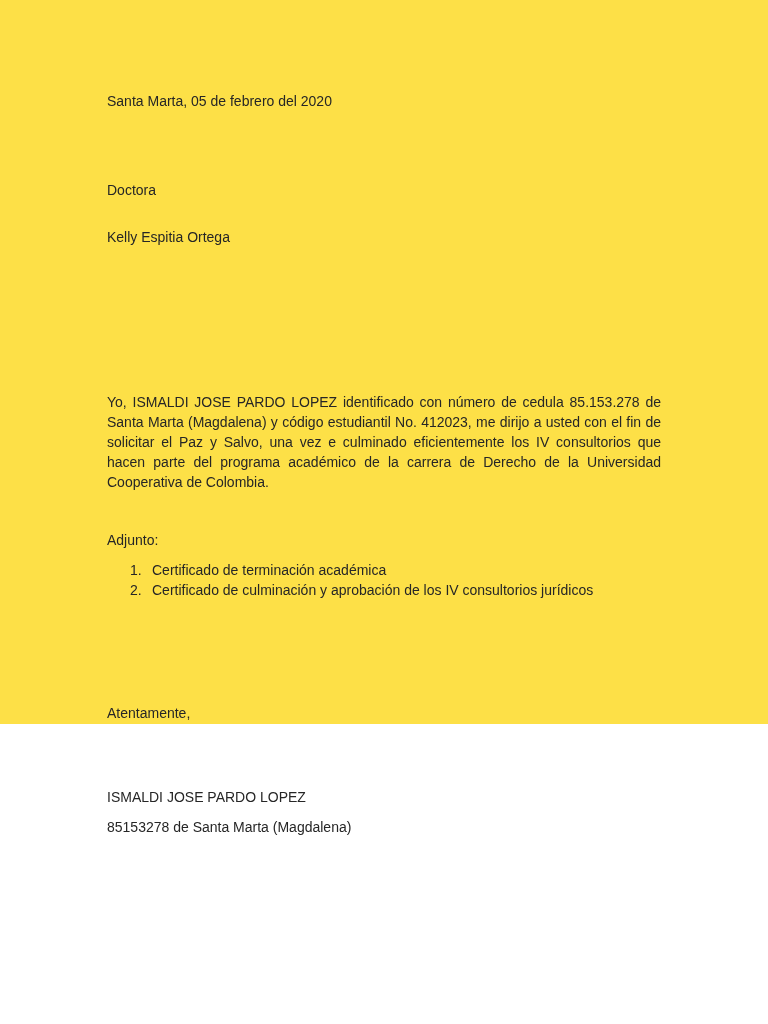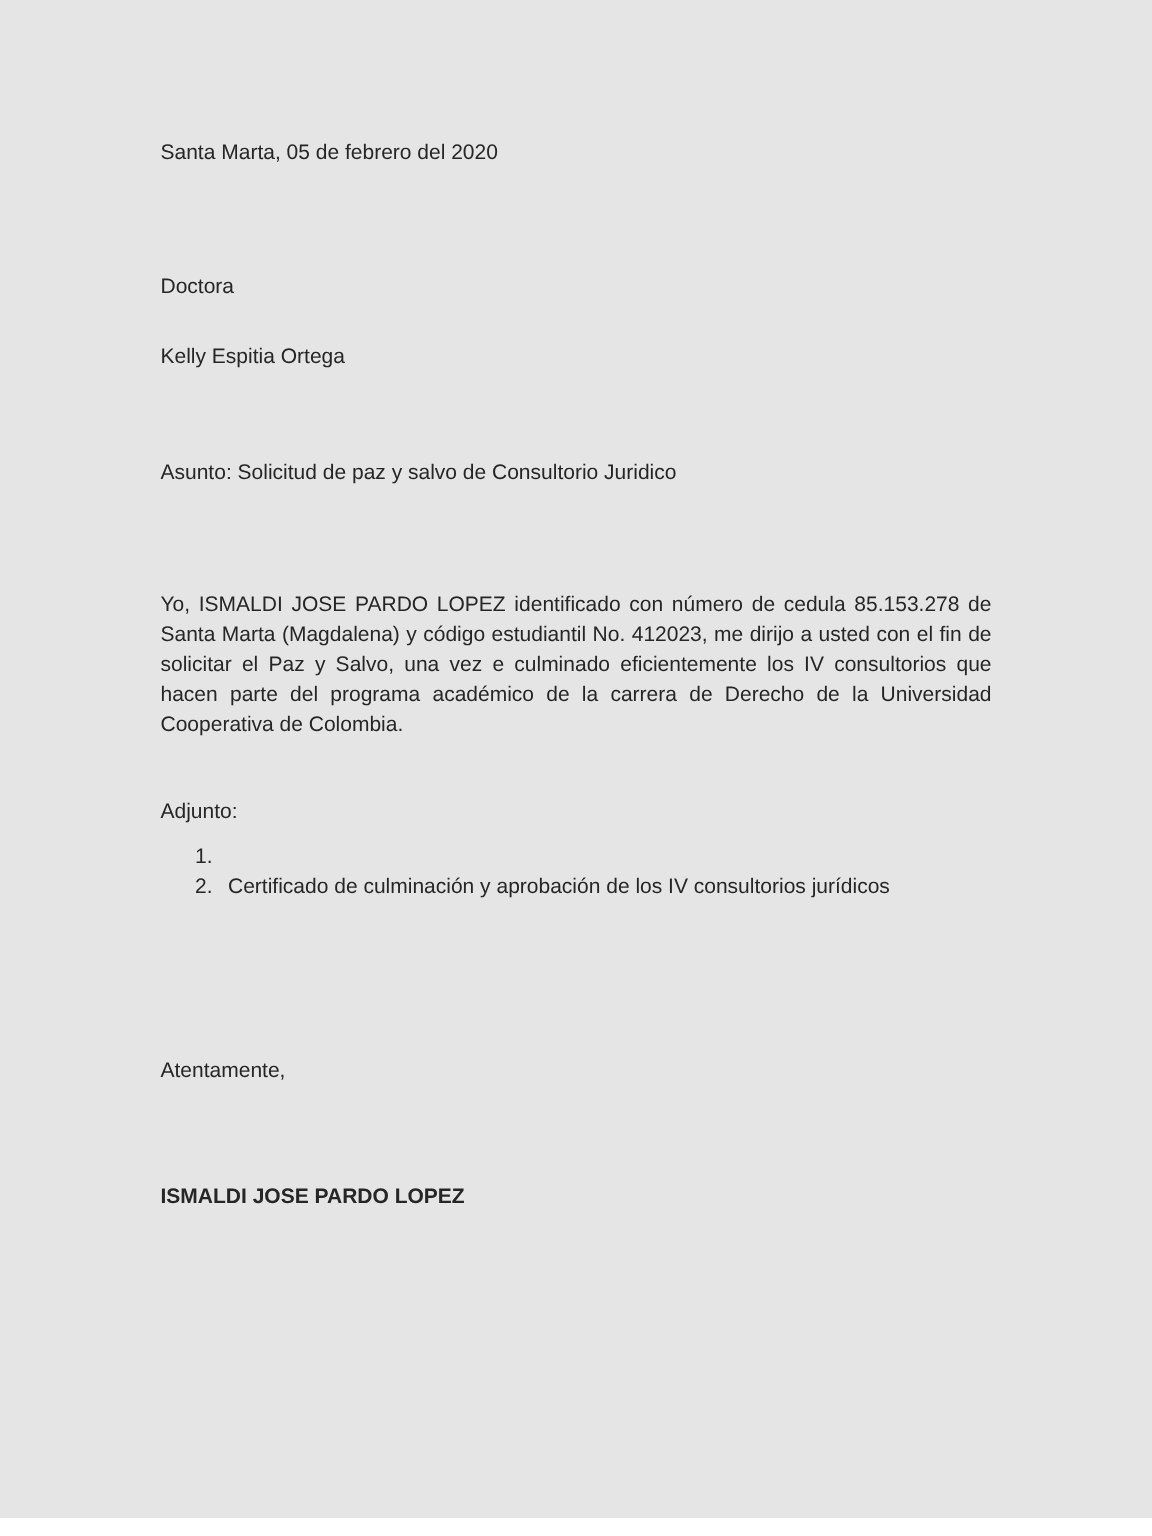--- a/index.html
+++ b/index.html
@@ -12,22 +12,22 @@
       height: 1024px;
       position: relative;
       overflow: hidden;
       font-family: "Liberation Sans", sans-serif;
       color: #262626;
       font-size: 14px;
     }
     .page {
       position: absolute;
       left: 0; top: 0;
-      width: 768px; height: 1012px;
-      background: #e5e5e5;
+      width: 768px; height: 724px;
+      background: #fde047;
     }
     .block {
       position: absolute;
       left: 107px;
       line-height: 18px;
       white-space: nowrap;
     }
     .body-para {
       position: absolute;
       left: 107px;
@@ -59,33 +59,34 @@
 </head>
 <body>
 
 <div class="page">
 
   <div class="block" style="top:92px;">Santa Marta, 05 de febrero del 2020</div>
 
   <div class="block" style="top:181px;text-align:right;">Doctora</div>
   <div class="block" style="top:199px;margin-top:29px;">Kelly Espitia Ortega</div>
 
-  <div class="block" style="top:305px;">Asunto: Solicitud de paz y salvo de Consultorio Juridico</div>
 
   <div class="body-para">Yo, ISMALDI JOSE PARDO LOPEZ identificado con número de cedula 85.153.278 de Santa Marta (Magdalena) y código estudiantil No. 412023, me dirijo a usted con el fin de solicitar el Paz y Salvo, una vez e culminado eficientemente los IV consultorios que hacen parte del programa académico de la carrera de Derecho de la Universidad Cooperativa de Colombia.</div>
 
   <div class="block" style="top:531px;">Adjunto:</div>
 
   <ol class="att-list">
     <li>
       <span class="num">1.</span>
+      <span>Certificado de terminación académica</span>
     </li>
     <li>
       <span class="num">2.</span>
       <span>Certificado de culminación y aprobación de los IV consultorios jurídicos</span>
     </li>
   </ol>
 
   <div class="block" style="top:704px;">Atentamente,</div>
 
-  <div class="block" style="top:788px;font-weight:bold;">ISMALDI JOSE PARDO LOPEZ</div>
+  <div class="block" style="top:788px;">ISMALDI JOSE PARDO LOPEZ</div>
+  <div class="block" style="top:818px;">85153278 de Santa Marta (Magdalena)</div>
 
 </div>
 
 </body></html>

